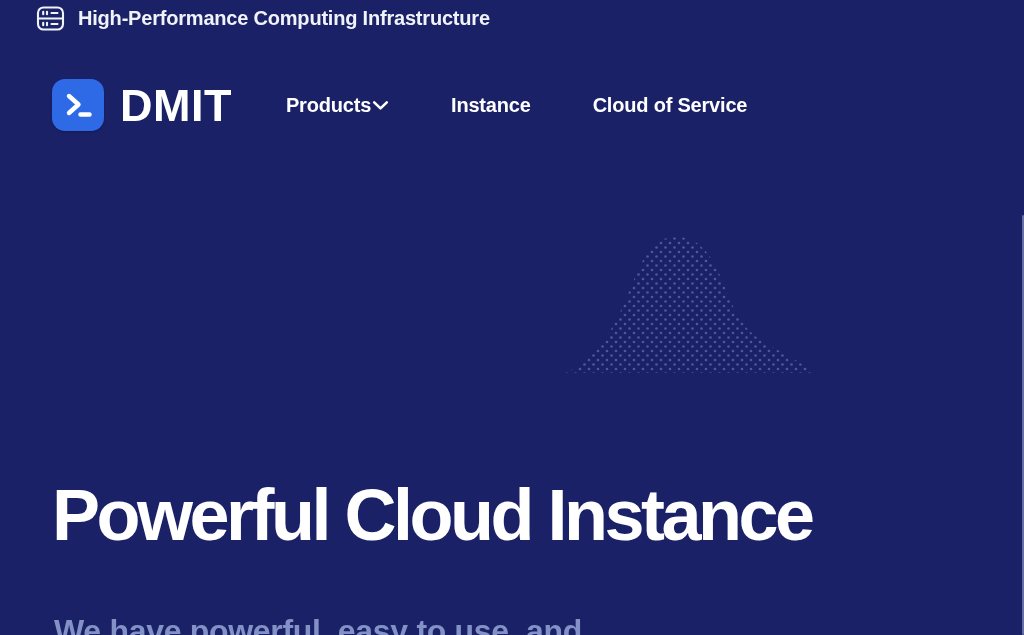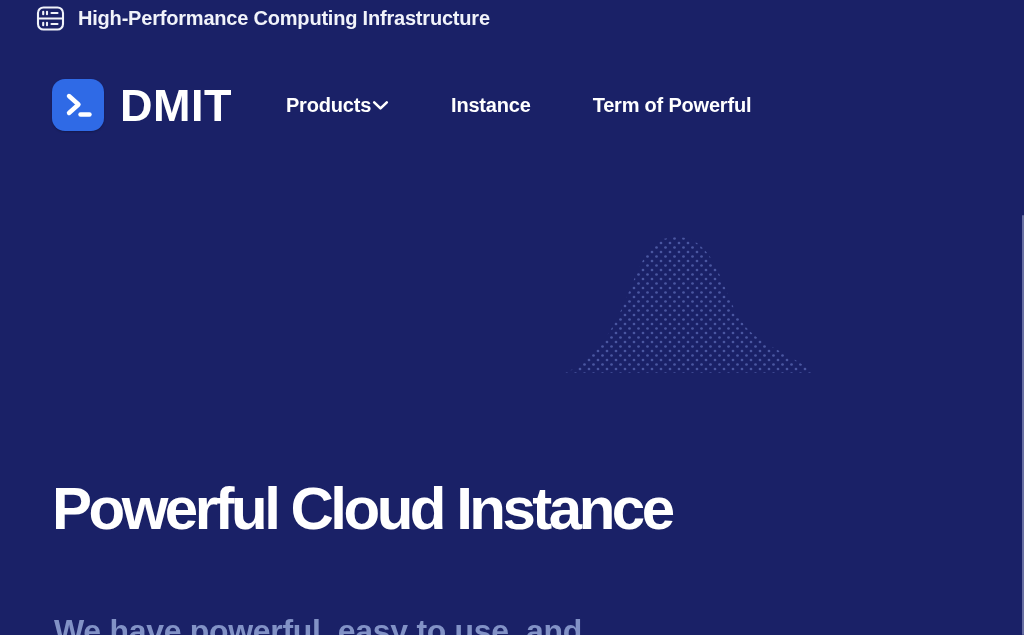--- a/index.html
+++ b/index.html
@@ -50,21 +50,21 @@
   }
 
   
   .cloud-decoration {
     position: absolute; left: 560px; top: 232px;
     pointer-events: none;
   }
   .hero-title {
     position: absolute; left: 52px; top: 479px; margin: 0;
     color: #ffffff;
-    font-size: 60px; font-weight: 700; letter-spacing: -3.5px;
+    font-size: 72px; font-weight: 700; letter-spacing: -3.5px;
     line-height: 1; white-space: nowrap; text-align: center;
   }
   .hero-subtitle {
     position: absolute; left: 54px; top: 611px; margin: 0;
     color: #8292c6;
     font-size: 32px; font-weight: 700; letter-spacing: -0.3px;
     line-height: 1.25; white-space: nowrap;
   }
 
   
@@ -111,21 +111,21 @@
       <span style="display:flex;">
         <svg width="17" height="11" viewBox="0 0 17 11" fill="none" stroke="#ffffff" stroke-width="2.6" stroke-linecap="round" stroke-linejoin="round">
           <polyline points="2.2,2.4 8.5,8.4 14.8,2.4"></polyline>
         </svg>
       </span>
     </div>
     <div class="nav-item">
       <span>Instance</span>
     </div>
     <div class="nav-item">
-      <span>Term of Powerful</span>
+      <span>Cloud of Service</span>
     </div>
   </nav>
 </div>
 
 <div class="cloud-decoration">
   <svg width="258" height="142" viewBox="0 0 258 142">
     <defs>
       <pattern id="dotGrid" width="9" height="9" patternUnits="userSpaceOnUse">
         <circle cx="2" cy="2" r="1.35" fill="#5260ab"></circle>
         <circle cx="6.5" cy="6.5" r="1.35" fill="#5260ab"></circle>

